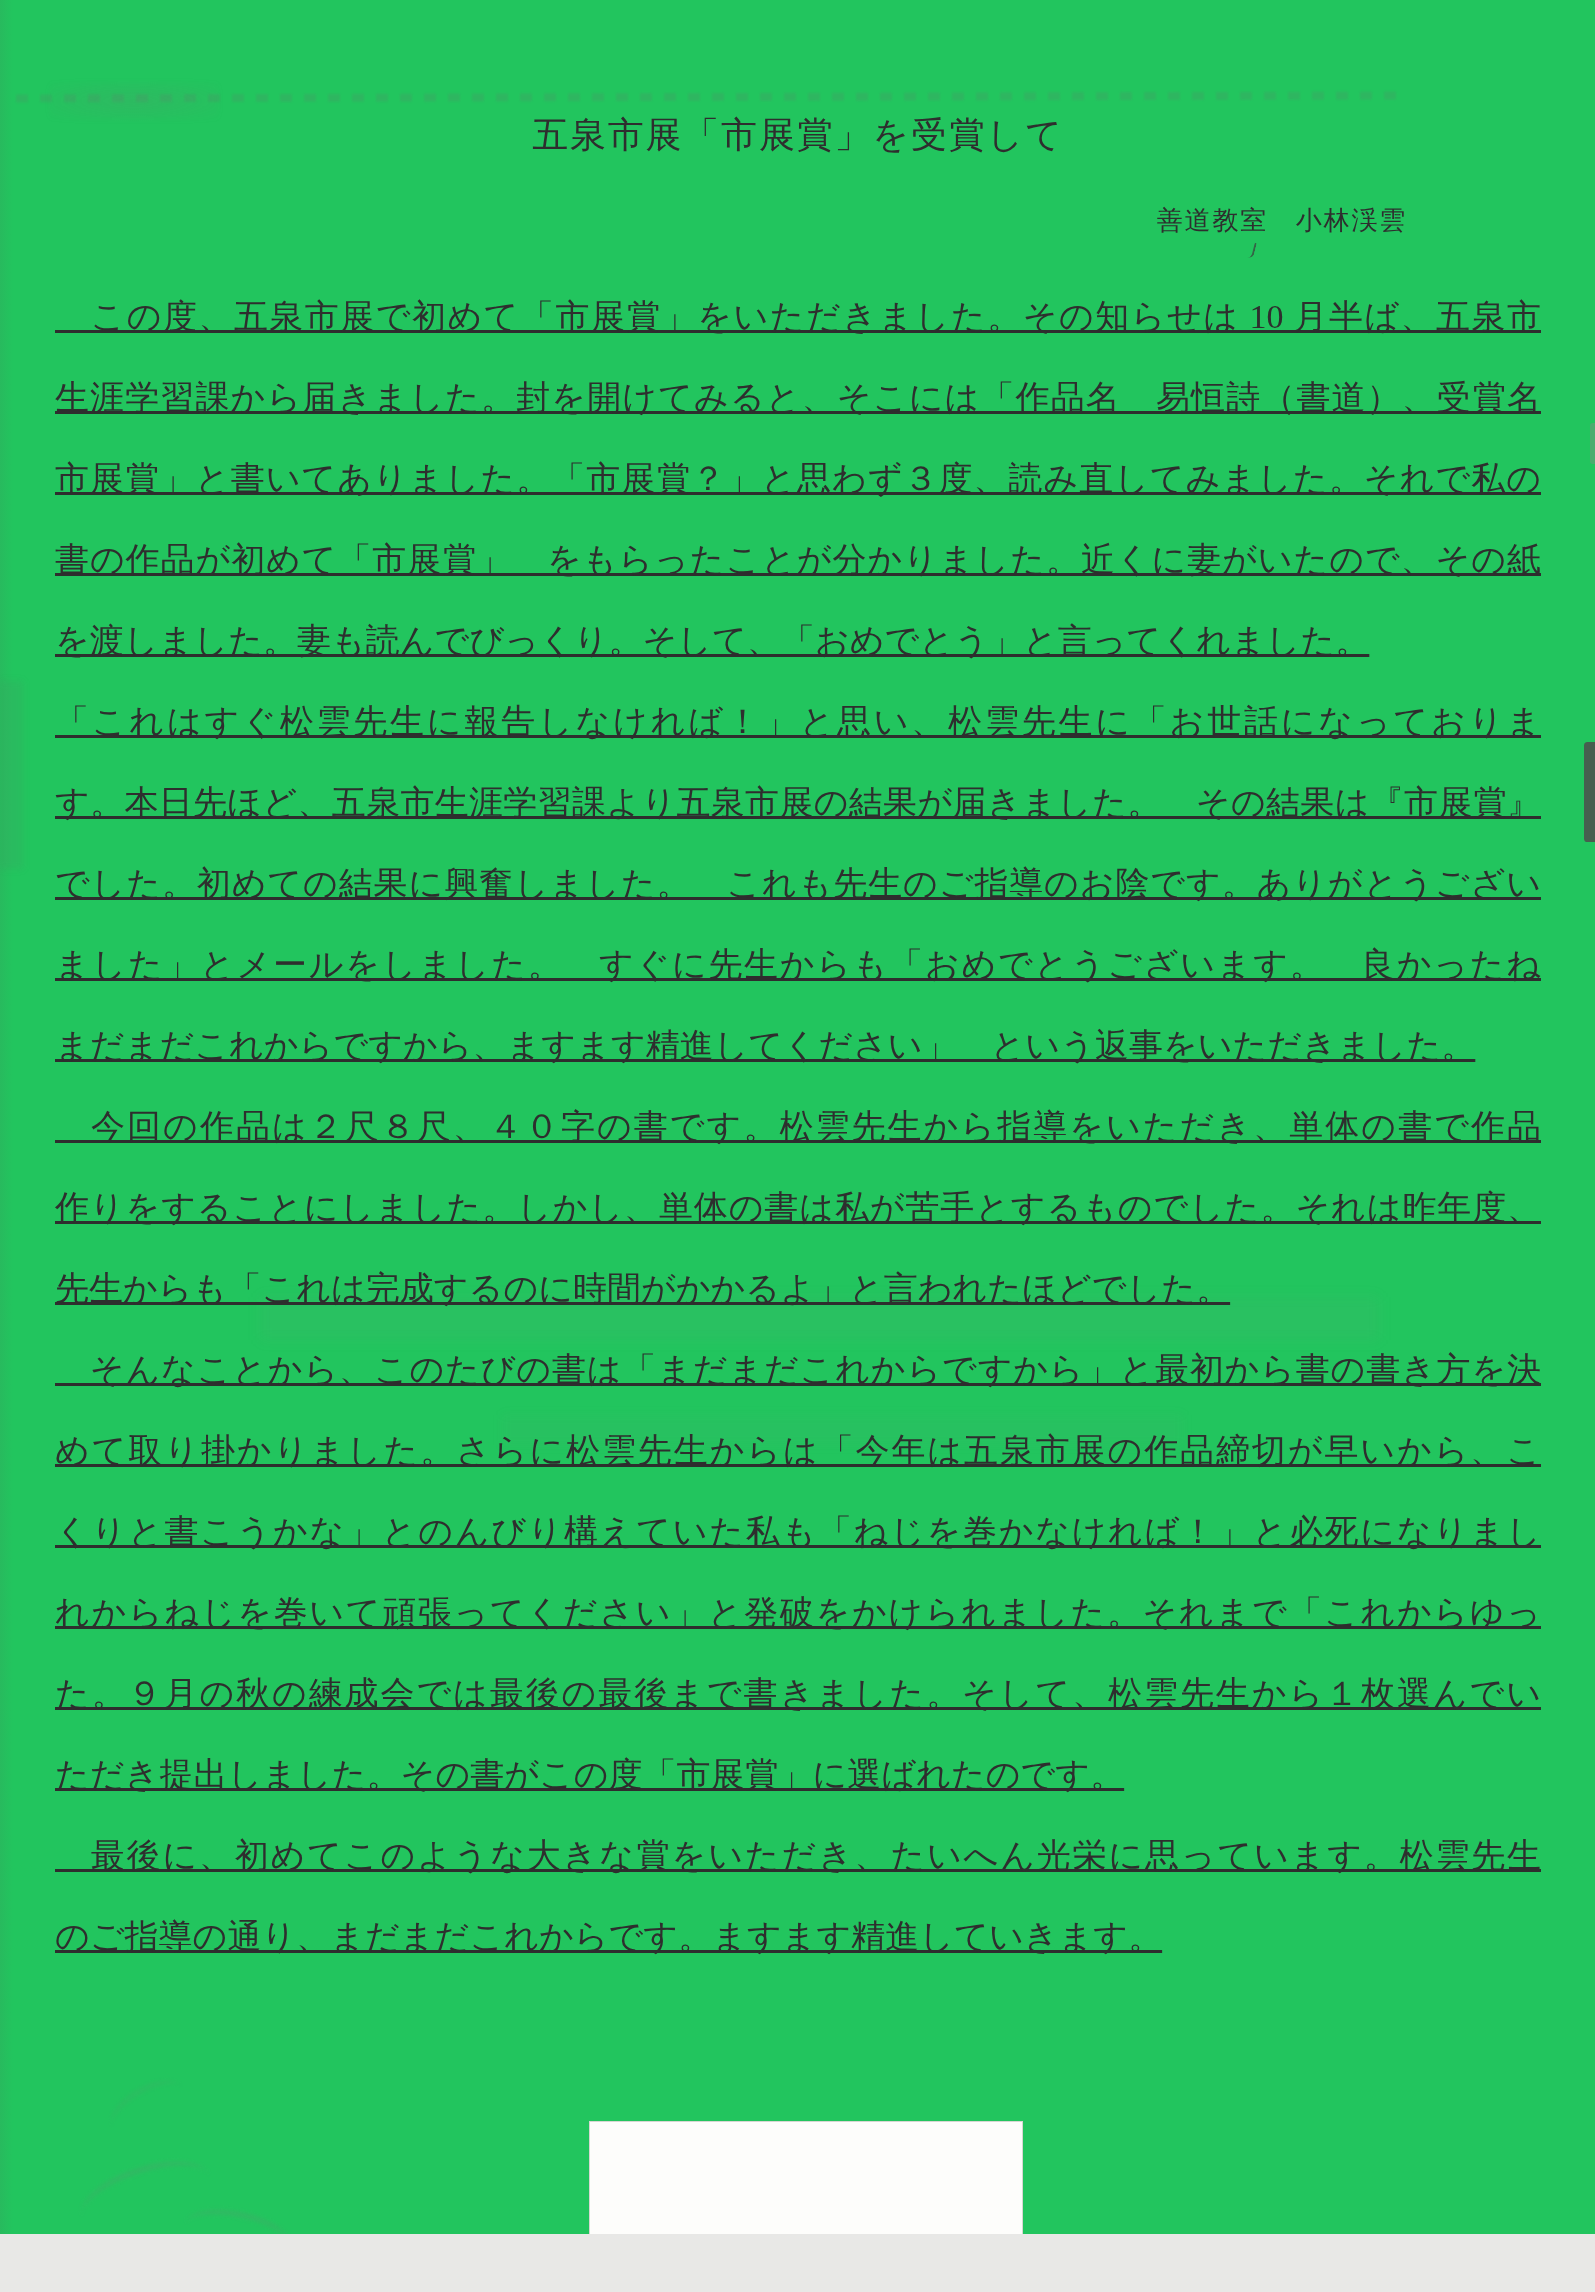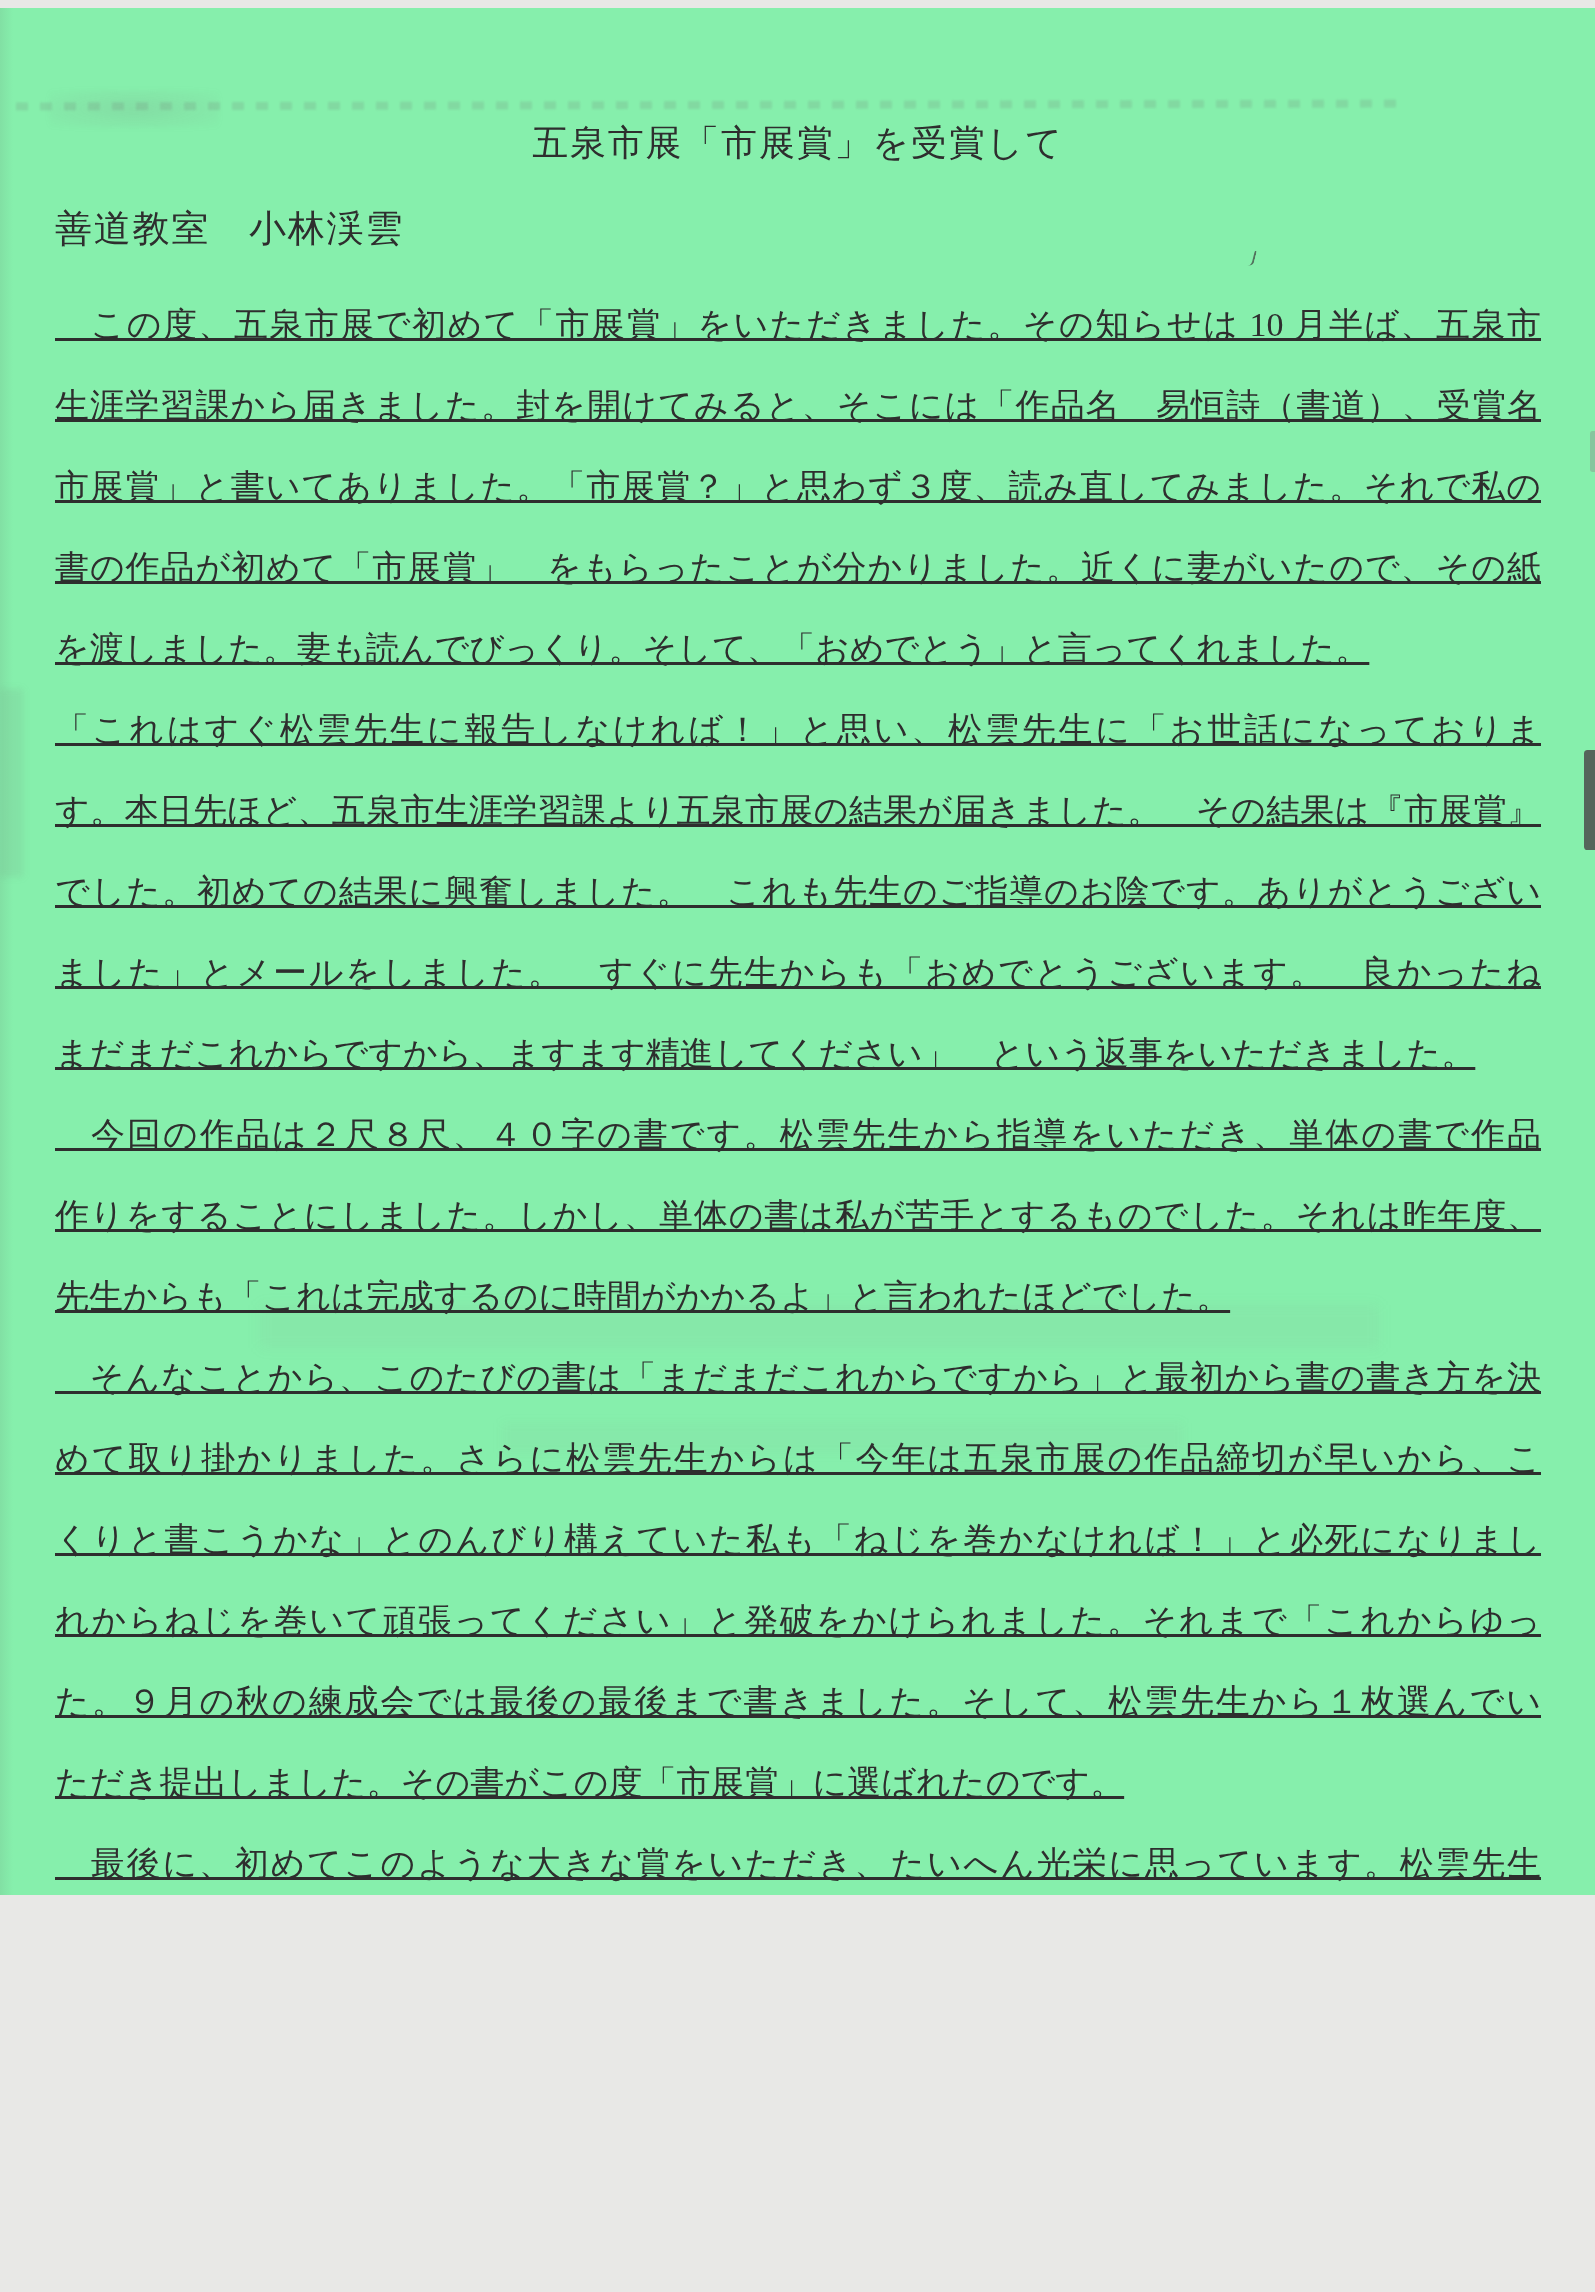--- a/index.html
+++ b/index.html
@@ -3,23 +3,23 @@
 <meta charset="utf-8">
 <style>
   html, body {
     margin: 0;
     padding: 0;
     background: #e8e8e6;
   }
   .page {
     position: relative;
     width: 1596px;
-    height: 1887px;
-    margin: 8px auto;
-    background: #86efac;
+    height: 2234px;
+    margin: 0 auto;
+    background: #22c55e;
     overflow: hidden;
     font-family: "Liberation Serif", "DejaVu Serif", serif;
     color: #2e2e2e;
   }
 
   
   .left-edge-shadow {
     position: absolute; left: 0; top: 0; width: 12.5px; height: 100%;
     background: linear-gradient(90deg, rgba(90,90,90,0.10), rgba(90,90,90,0.0));
   }
@@ -91,21 +91,22 @@
   .title {
     font-size: 36px;
     font-weight: normal;
     text-align: center;
     height: 45px;
     line-height: 45px;
     margin: 0;
     letter-spacing: 1.8px;
   }
   .byline {
-    font-size: 37px;
+    font-size: 26px;
+    text-align: right;
     padding-right: 134px;
     height: 43px;
     line-height: 43px;
     margin-top: 41px;
     letter-spacing: 1.8px;
   }
   .body-text { margin-top: 34px; }
   .para { margin: 0; text-decoration: underline; }
   .line {
     font-size: 34px;

